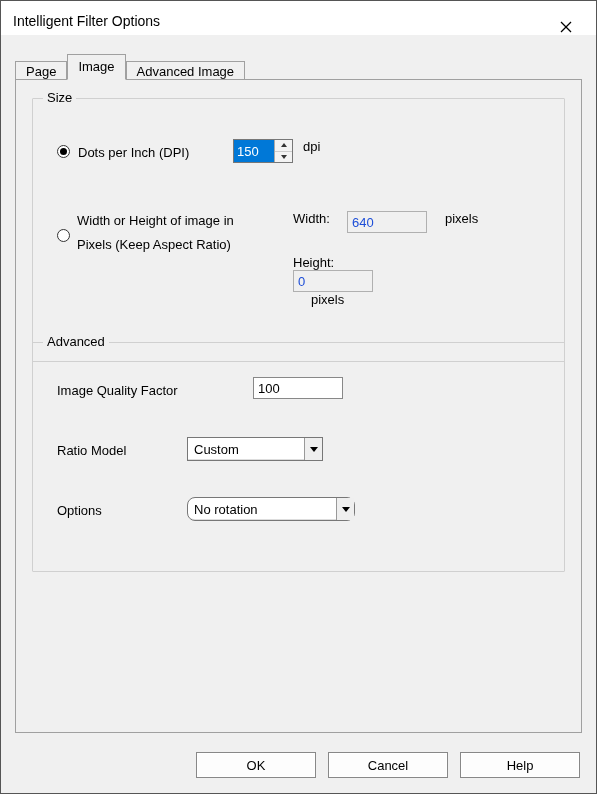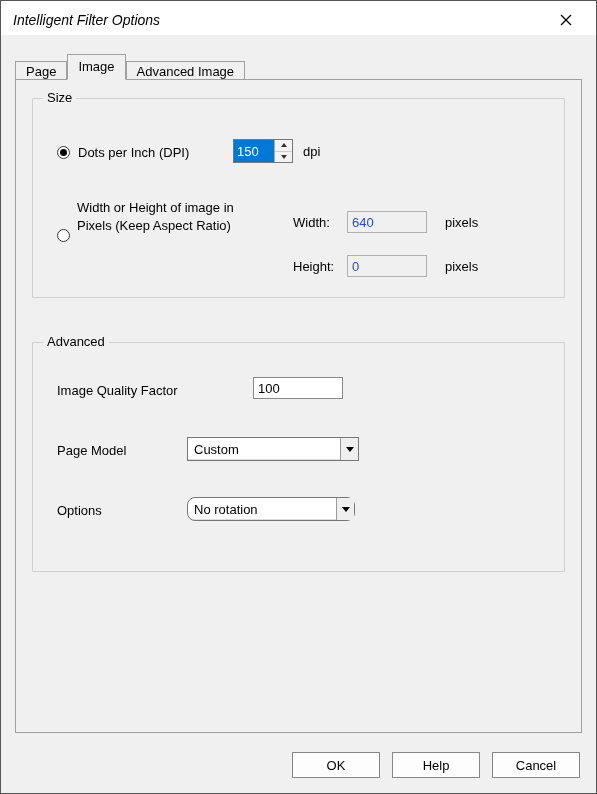--- a/index.html
+++ b/index.html
@@ -11,25 +11,23 @@
     background: #ffffff;
     color: #000000;
     width: 597px;
     height: 794px;
     overflow: hidden;
     border: 1px solid #555;
   }
   .titlebar {
     height: 34px;
     display: flex;
-    align-items: center;
     justify-content: space-between;
-    padding: 4px 10px 0 12px;
+    padding: 12px 10px 0 12px;
     background: #ffffff;
-    font-style: italic;
   }
   .titlebar .title {
     font-size: 14px;
   }
   .close-btn {
     width: 40px;
     height: 28px;
     display: flex;
     align-items: center;
     justify-content: center;
@@ -92,21 +90,21 @@
     top: -9px;
     left: 10px;
     background: #f0f0f0;
     padding: 0 4px;
     font-size: 13px;
   }
   .gb-size {
     top: 18px;
     left: 16px;
     right: 16px;
-    height: 200px;
+    height: 264px;
   }
   .gb-advanced {
     top: 262px;
     left: 16px;
     right: 16px;
     height: 230px;
   }
   .radio {
     width: 13px;
     height: 13px;
@@ -118,21 +116,21 @@
     cursor: pointer;
     vertical-align: middle;
   }
   .radio.checked::after {
     content: "";
     position: absolute;
     top: 2px; left: 2px; right: 2px; bottom: 2px;
     background: #000;
     border-radius: 50%;
   }
-  .row { position: absolute; display: flex; align-items: center; }
+  .row { position: absolute; display: flex; align-items: flex-start; }
   .lbl { font-size: 13px; }
   .spinbox {
     display: inline-flex;
     border: 1px solid #777;
     height: 24px;
     background: #eab308;
   }
   .spinbox input {
     border: none;
     width: 40px;
@@ -202,21 +200,21 @@
     right: 0;
     height: 56px;
     display: flex;
     align-items: center;
     justify-content: flex-end;
     padding-right: 16px;
     gap: 12px;
     background: #f0f0f0;
   }
   .btn {
-    width: 88px;
+    width: 120px;
     height: 26px;
     border: 1px solid #888;
     background: #fdfdfd;
     display: flex;
     align-items: center;
     justify-content: center;
     cursor: pointer;
     font-size: 13px;
     box-shadow: inset 0 0 0 1px #fff;
   }
@@ -266,49 +264,49 @@
                 </svg>
               </div>
           </span>
         </span>
         <span class="lbl" style="margin-left:10px;">dpi</span>
       </div>
 
       <div class="row" style="top:130px; left:24px;">
         <span class="radio"></span>
       </div>
-      <div class="lbl" style="position:absolute; top:100px; left:44px; width:180px; line-height:18px;">Width or Height of image in Pixels (Keep Aspect Ratio)</div>
+      <div class="lbl" style="position:absolute; top:110px; left:44px; width:180px; line-height:24px;">Width or Height of image in Pixels (Keep Aspect Ratio)</div>
 
       <div class="row" style="top:112px; left:260px;">
         <span class="lbl" style="width:54px;">Width:</span>
         <input class="txtbox disabled" style="width: 80px;" readonly="" value="640">
         <span class="lbl" style="margin-left:18px;">pixels</span>
       </div>
-      <div class="row" style="top:156px; left:260px;">
+      <div class="row" style="top:156px; left:260px;flex-direction:column;">
         <span class="lbl" style="width:54px;">Height:</span>
         <input class="txtbox disabled" style="width: 80px;" readonly="" value="0">
         <span class="lbl" style="margin-left:18px;">pixels</span>
       </div>
     </div>
 
     <div class="groupbox gb-advanced">
       <span class="legend">Advanced</span>
 
       <div class="row" style="top:40px; left:24px;">
         <span class="lbl" style="width:170px;">Image Quality Factor</span>
       </div>
       <div class="row" style="top:34px; left:220px;">
         <input class="txtbox" style="width: 90px;" value="100">
       </div>
 
       <div class="row" style="top:100px; left:24px;">
-        <span class="lbl">Page Model</span>
+        <span class="lbl">Ratio Model</span>
       </div>
       <div class="row" style="top:94px; left:154px;">
-        <div class="combo" style="width:172px;">
+        <div class="combo" style="width:136px;">
           <span class="cval">Custom</span>
           <span class="carrow">
             <svg viewBox="0 0 8 5">
                 <polygon points="0,0 8,0 4,5" fill="#000"></polygon>
               </svg>
           </span>
         </div>
       </div>
 
       <div class="row" style="top:160px; left:24px;">
@@ -326,20 +324,20 @@
       </div>
     </div>
 
   </div>
 
   <div class="footer">
     <div class="btn">
         <span>OK</span>
       </div>
     <div class="btn">
+        <span>Cancel</span>
+      </div>
+    <div class="btn">
         <span>Help</span>
       </div>
-    <div class="btn">
-        <span>Cancel</span>
-      </div>
   </div>
 
 </div>
 
 </body></html>

